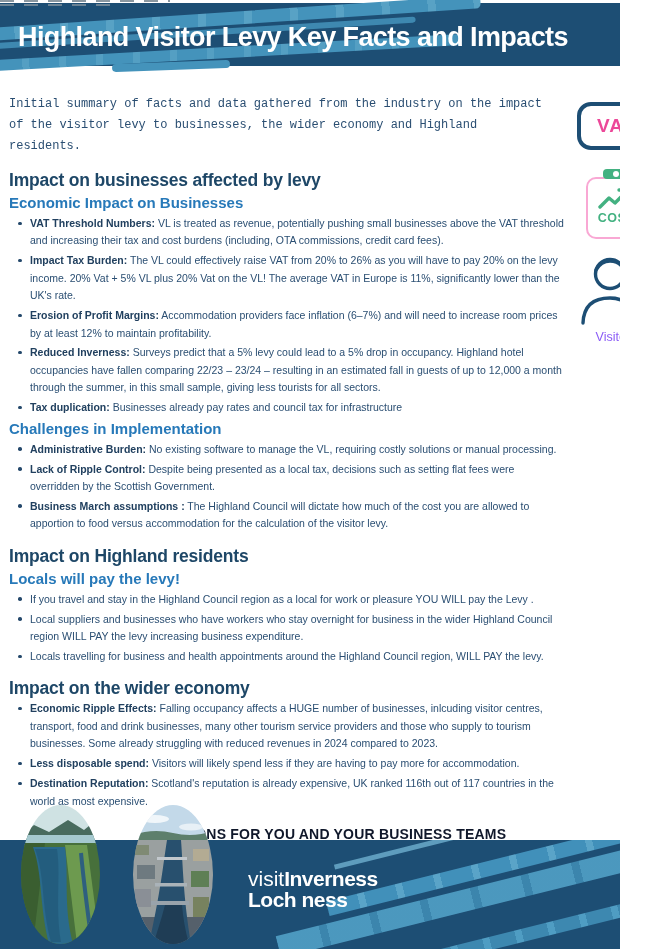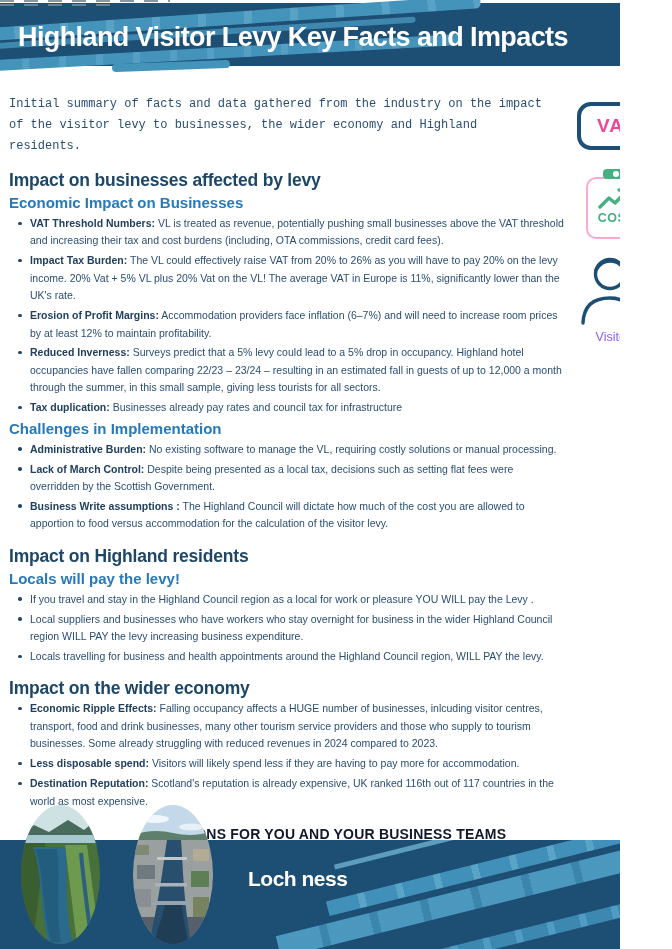--- a/index.html
+++ b/index.html
@@ -132,22 +132,22 @@
       <ul class="blist">
         <li><span class="blabel">VAT Threshold Numbers:</span><span> VL is treated as revenue, potentially pushing small businesses above the VAT threshold and increasing their tax and cost burdens (including, OTA commissions, credit card fees).</span></li>
         <li><span class="blabel">Impact Tax Burden:</span><span> The VL could effectively raise VAT from 20% to 26% as you will have to pay 20% on the levy income. 20% Vat + 5% VL plus 20% Vat on the VL! The average VAT in Europe is 11%, significantly lower than the UK's rate.</span></li>
         <li><span class="blabel">Erosion of Profit Margins:</span><span> Accommodation providers face inflation (6–7%) and will need to increase room prices by at least 12% to maintain profitability.</span></li>
         <li><span class="blabel">Reduced Inverness:</span><span> Surveys predict that a 5% levy could lead to a 5% drop in occupancy. Highland hotel occupancies have fallen comparing 22/23 – 23/24 – resulting in an estimated fall in guests of up to 12,000 a month through the summer, in this small sample, giving less tourists for all sectors.</span></li>
         <li><span class="blabel">Tax duplication:</span><span> Businesses already pay rates and council tax for infrastructure</span></li>
       </ul>
       <h3 class="sub-heading">Challenges in Implementation</h3>
       <ul class="blist">
         <li><span class="blabel">Administrative Burden:</span><span> No existing software to manage the VL, requiring costly solutions or manual processing.</span></li>
-        <li><span class="blabel">Lack of March Control:</span><span> Despite being presented as a local tax, decisions such as setting flat fees were overridden by the Scottish Government.</span></li>
-        <li><span class="blabel">Business Write assumptions :</span><span> The Highland Council will dictate how much of the cost you are allowed to apportion to food versus accommodation for the calculation of the visitor levy.</span></li>
+        <li><span class="blabel">Lack of Ripple Control:</span><span> Despite being presented as a local tax, decisions such as setting flat fees were overridden by the Scottish Government.</span></li>
+        <li><span class="blabel">Business March assumptions :</span><span> The Highland Council will dictate how much of the cost you are allowed to apportion to food versus accommodation for the calculation of the visitor levy.</span></li>
       </ul>
     </div>
 
     <div class="sec">
       <h2 class="sec-heading">Impact on Highland residents</h2>
       <h3 class="sub-heading">Locals will pay the levy!</h3>
       <ul class="blist">
         <li><span class="blabel"></span><span>If you travel and stay in the Highland Council region as a local for work or pleasure YOU WILL pay the Levy .</span></li>
         <li><span class="blabel"></span><span>Local suppliers and businesses who have workers who stay overnight for business in the wider Highland Council region WILL PAY the levy increasing business expenditure.</span></li>
         <li><span class="blabel"></span><span>Locals travelling for business and health appointments around the Highland Council region, WILL PAY the levy.</span></li>
@@ -212,16 +212,17 @@
     </svg>
   </div>
 
   <div class="footer-band">
     <div class="fb f1"></div>
     <div class="fb f2"></div>
     <div class="fb f3"></div>
     <div class="fb f4"></div>
   </div>
   <div class="logo">
+    <div class="l1"><span class="l-visit">visit</span><span class="l-bold">Inverness</span></div>
     <div class="l2 l-bold">Loch ness</div>
   </div>
 
 </div>
 
 </body></html>

